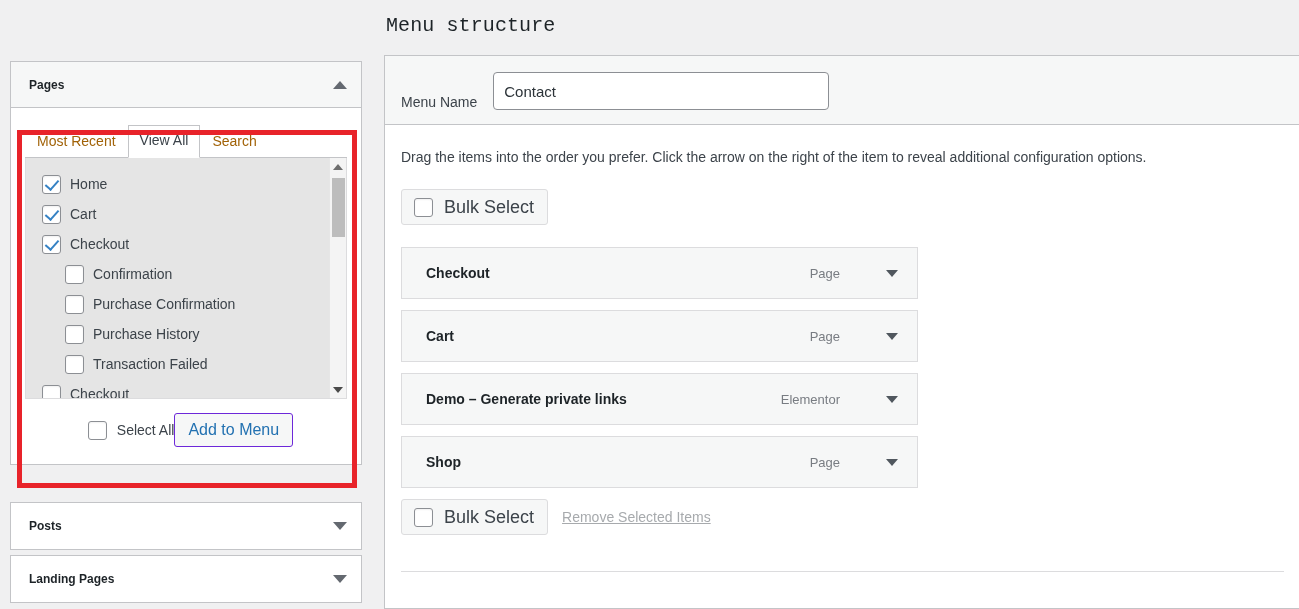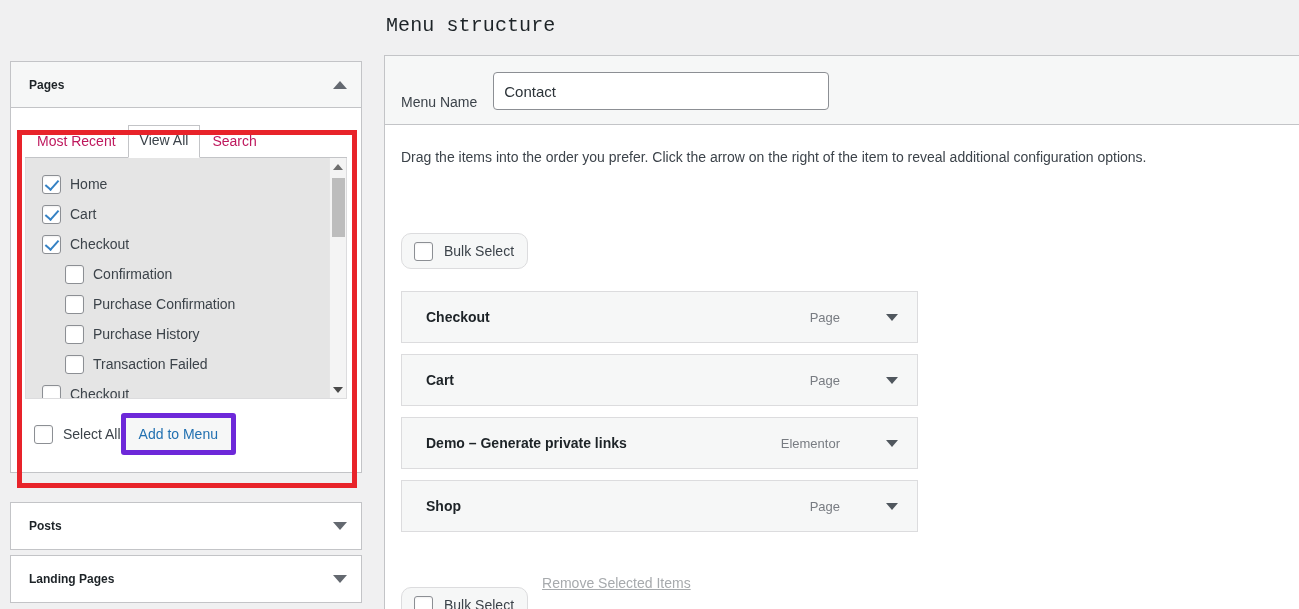--- a/index.html
+++ b/index.html
@@ -85,21 +85,21 @@
   .tabs {
     display: flex;
     align-items: flex-end;
     border-bottom: 1px solid #c3c4c7;
     margin: 0 0 0 0;
     position: relative;
     height: 33px;
   }
   .tab {
     font-size: 14px;
-    color: #be185d;
+    color: #a16207;
     padding: 5px 11px 7px 11px;
     cursor: pointer;
     line-height: 19px;
     border: 1px solid transparent;
     border-bottom: none;
     position: relative;
     top: 1px;
   }
   .tab.active {
     color: #3c434a;
@@ -186,38 +186,38 @@
     position: absolute;
     left: 2px; top: 20px;
     width: 13px; height: 59px;
     background: #bdbdbd;
     cursor: pointer;
   }
 
   .list-footer {
     display: flex;
     align-items: center;
-    justify-content: flex-start;
+    justify-content: center;
     padding: 14px 0 17px 0;
     background: #fff;
   }
   .select-all {
     display: flex;
     align-items: center;
     gap: 10px;
     padding-left: 9px;
     cursor: pointer;
   }
   .select-all .lbl { font-size: 14px; color: #3c434a; }
   .btn-secondary {
     font-family: "Liberation Sans", sans-serif;
-    font-size: 14px;
+    font-size: 16px;
     color: #2271b1;
     background: #f6f7f7;
-    border: 5px solid #6d28d9;
+    border: 1px solid #6d28d9;
     border-radius: 3px;
     padding: 7px 13px;
     cursor: pointer;
     line-height: 18px;
   }
 
   .acc-posts { }
   .acc-landing { }
 
   
@@ -277,29 +277,28 @@
     color: #3c434a;
     line-height: 20px;
     margin: 0 0 22px 0;
   }
 
   .bulk-btn {
     display: inline-flex;
     align-items: center;
     gap: 11px;
     font-family: "Liberation Sans", sans-serif;
-    font-size: 14px;
+    font-size: 18px;
     color: #3c434a;
     background: #f6f7f7;
     border: 1px solid #dcdcde;
-    border-radius: 10px;
+    border-radius: 3px;
     padding: 7px 13px 7px 12px;
     cursor: pointer;
     line-height: 20px;
-    margin-top: 44px;
   }
 
   .menu-items { margin-top: 22px; }
   .menu-row {
     display: flex;
     align-items: center;
     justify-content: space-between;
     width: 517px;
     height: 52px;
     background: #f6f7f7;

